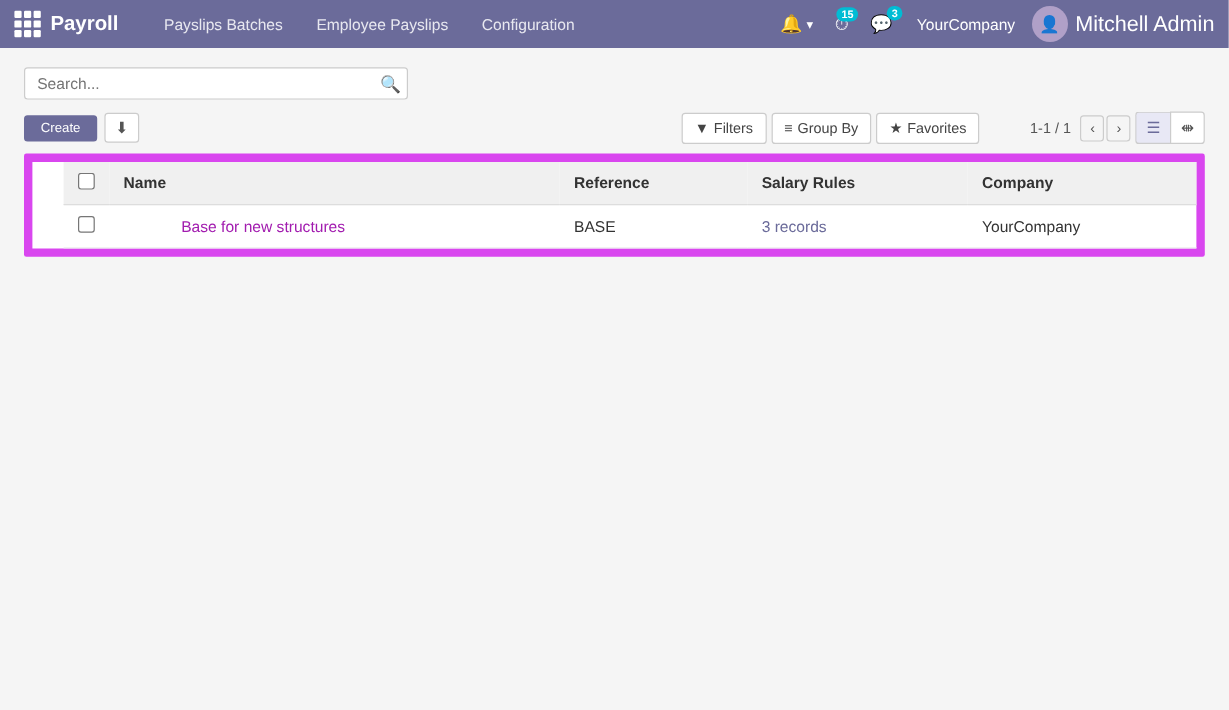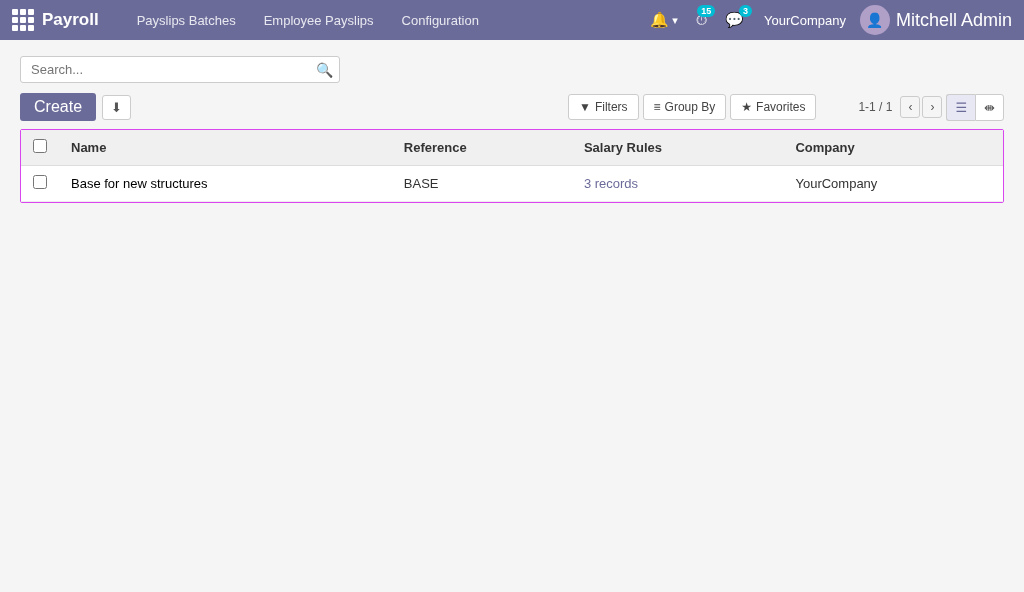--- a/index.html
+++ b/index.html
@@ -129,21 +129,21 @@
       gap: 4px;
     }
 
     .btn-create {
       background: #6b6b9a;
       color: #fff;
       border: none;
       padding: 5px 14px;
       border-radius: 3px;
       cursor: pointer;
-      font-size: 16px;
+      font-size: 11px;
       font-weight: 500;
     }
 
     .btn-icon {
       background: #fff;
       border: 1px solid #ccc;
       padding: 4px 8px;
       border-radius: 3px;
       cursor: pointer;
       font-size: 13px;
@@ -227,23 +227,24 @@
     .view-btn.active {
       background: #e8e8f5;
       color: #6b6b9a;
     }
     .view-btn:first-of-type { border-radius: 3px 0 0 3px; border-right: none; }
     .view-btn:last-of-type { border-radius: 0 3px 3px 0; }
 
     
     .table-wrapper {
       background: #fff;
-      border: 1px solid #d946ef;
+      border: 7px solid #d946ef;
       border-radius: 2px;
       margin-top: 8px;
+      padding-left: 26px;
     }
     table {
       width: 100%;
       border-collapse: collapse;
     }
     thead tr {
       background: #f0f0f0;
       border-bottom: 1px solid #ddd;
     }
     thead th {
@@ -265,23 +266,24 @@
     .checkbox-cell {
       width: 36px;
       text-align: center;
     }
     input[type="checkbox"] {
       cursor: pointer;
       width: 14px;
       height: 14px;
     }
     .link-text {
-      color: #000000;
+      color: #a21caf;
       cursor: pointer;
       text-decoration: none;
+      margin-left: 48px;
     }
     .records-badge {
       color: #6b6b9a;
       cursor: pointer;
     }
 
     
     .bell-icon { font-size: 15px; }
 
     

